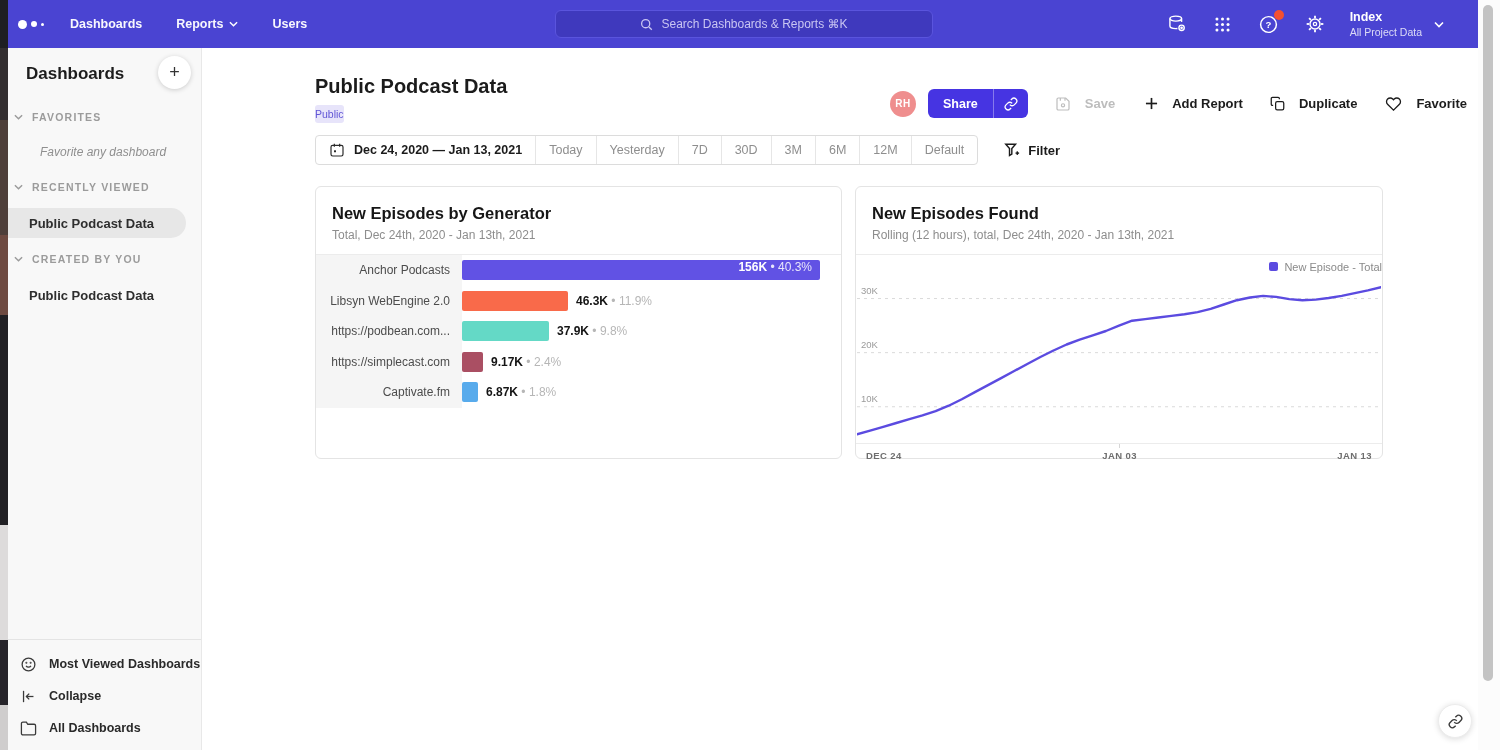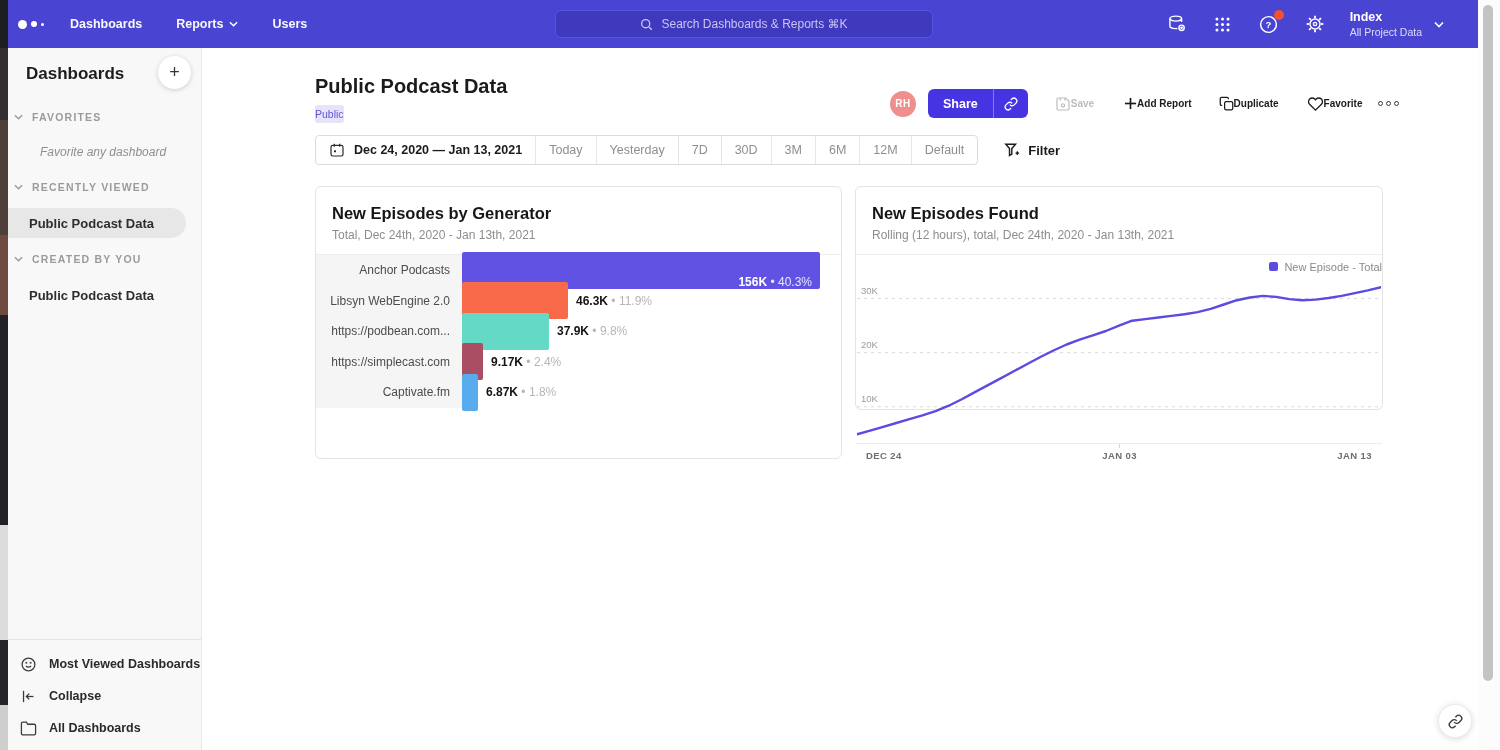--- a/index.html
+++ b/index.html
@@ -46,46 +46,46 @@
   .page-title { position:absolute; left:315px; top:75px; font-size:20px; font-weight:700; color:#1b1b1b; }
   .page-badge { position:absolute; left:315px; top:105px; background:#e7e4fa; color:#6257d6; font-size:10.5px; font-weight:400; padding:3px 0; border-radius:3px; }
 
   
   .actions { position:absolute; left:890px; top:89px; height:29px; display:flex; align-items:center; }
   .avatar { width:26px; height:26px; border-radius:50%; background:#ef8e8e; color:#fff; font-size:10px; font-weight:700; display:flex; align-items:center; justify-content:center; letter-spacing:.5px; cursor:pointer; }
   .share-split { display:flex; height:29px; border-radius:6px; overflow:hidden; background:#4634e2; margin-left:12px; cursor:pointer; }
   .share-main { padding:0 15px; display:flex; align-items:center; color:#fff; font-size:12.5px; font-weight:700; }
   .share-div { width:1px; background:rgba(255,255,255,.35); }
   .share-link { width:34px; display:flex; align-items:center; justify-content:center; color:#fff; }
-  .act { display:flex; align-items:center; gap:0; font-size:10px; font-weight:700; color:#1c1c1c; cursor:pointer; white-space:nowrap; }
+  .act { display:flex; align-items:center; gap:14px; font-size:13px; font-weight:700; color:#1c1c1c; cursor:pointer; white-space:nowrap; }
   .act.disabled { color:#bdbdbd; cursor:default; font-weight:600; }
   .more-dots { display:flex; gap:3px; margin-left:16px; cursor:pointer; }
   .more-dots i { width:5px; height:5px; border:1.4px solid #3a3a3a; border-radius:50%; display:block; }
 
   
   .toolbar { position:absolute; left:315px; top:135px; display:flex; align-items:center; }
   .seg-group { display:flex; align-items:stretch; height:30px; border:1px solid #dcdcdc; border-radius:4px; background:#fff; overflow:hidden; }
   .seg { display:flex; align-items:center; padding:0 13px; font-size:12.5px; color:#8e8e8e; border-left:1px solid #e6e6e6; cursor:pointer; white-space:nowrap; }
   .seg.date { border-left:none; gap:9px; font-weight:700; color:#1b1b1b; }
   .filter-btn { display:flex; align-items:center; gap:8px; margin-left:26px; font-size:13px; font-weight:700; color:#1b1b1b; cursor:pointer; }
 
   
   .card { position:absolute; top:186px; background:#fff; border:1px solid #e4e4e4; border-radius:6px; }
   .card1 { left:315px; width:527px; height:273px; }
-  .card2 { left:855px; width:528px; height:224px; }
+  .card2 { left:855px; width:528px; height:273px; }
   .card-header { padding:17px 16px 12px; border-bottom:1px solid #ececec; }
   .card-title { font-size:16.5px; font-weight:700; color:#161616; }
   .card-sub { font-size:12px; color:#8d8d8d; margin-top:5px; }
 
   
   .bar-rows { }
   .bar-row { display:flex; align-items:center; height:30.5px; }
   .bar-cat { width:146px; align-self:stretch; background:#f5f5f5; display:flex; align-items:center; justify-content:flex-end; padding-right:12px; font-size:12px; color:#4c4c4c; white-space:nowrap; overflow:hidden; }
   .bar-zone { flex:1; display:flex; align-items:center; }
-  .bar { height:37px; border-radius:2px; display:flex; align-items:flex-end; justify-content:flex-end; padding-right:8px; flex-shrink:0; }
+  .bar { height:20px; border-radius:2px; display:flex; align-items:flex-start; justify-content:flex-end; padding-right:8px; flex-shrink:0; }
   .bar-lab { font-size:12px; font-weight:700; color:#141414; margin-left:8px; white-space:nowrap; }
   .bar-lab .pct { color:#b6b6b6; font-weight:400; }
   .bar .in-lab { font-size:12px; font-weight:700; color:#fff; white-space:nowrap; }
   .bar .in-lab .pct { color:rgba(255,255,255,.85); font-weight:400; }
 
   
   .legend-row { height:23px; display:flex; align-items:center; justify-content:flex-end; gap:6px; }
   .legend-sw { width:9px; height:9px; border-radius:2px; }
   .legend-tx { font-size:11px; color:#8a8a8a; }
   .line-svg { display:block; margin:0 1px; }

